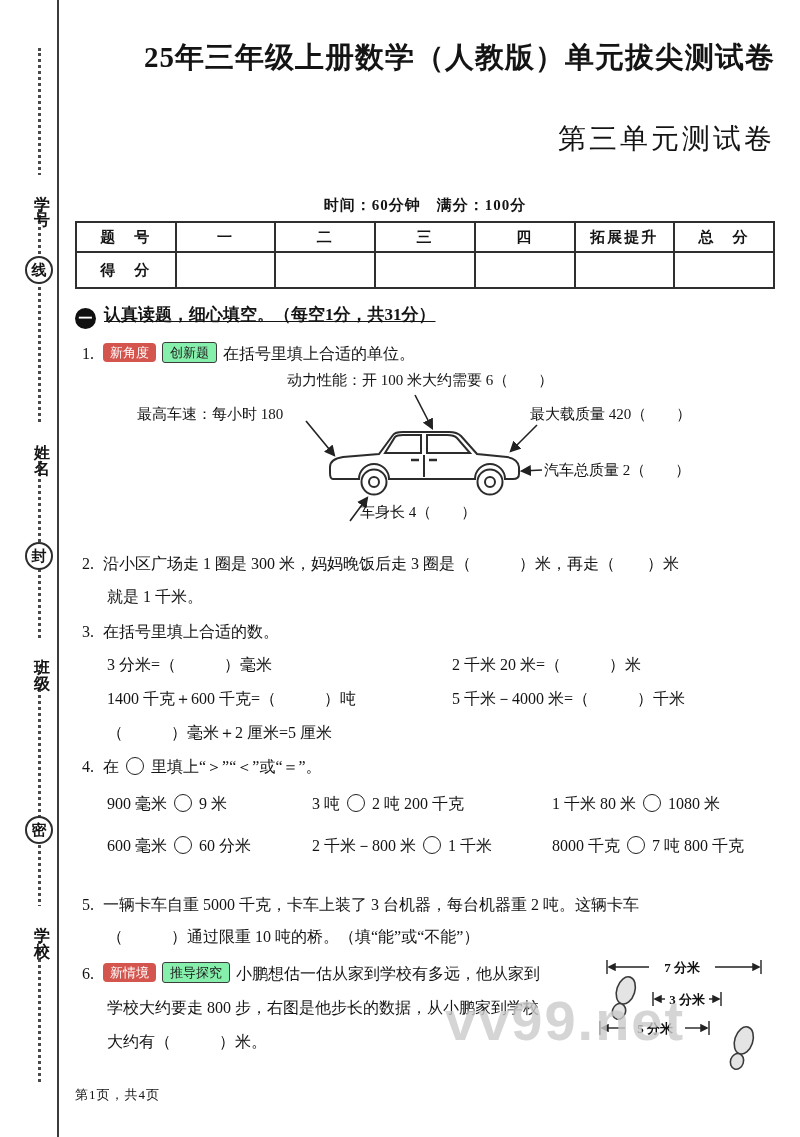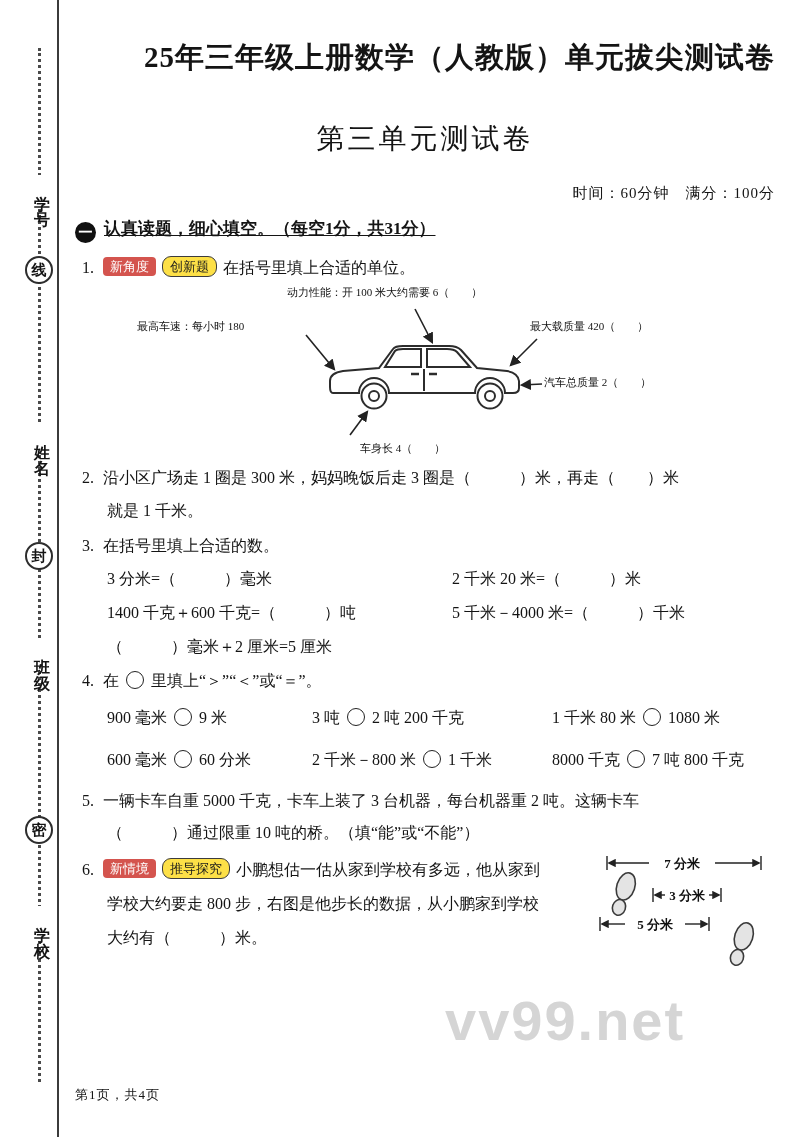--- a/index.html
+++ b/index.html
@@ -14,56 +14,56 @@
   .seal-label  { position:absolute; left:27px; width:25px; writing-mode:vertical-rl;
                  text-orientation:upright; font-size:16px; font-weight:bold;
                  background:#fff; padding:8px 0; z-index:2; text-align:center; }
   .seal-circle { position:absolute; left:25px; width:28px; height:28px; border:2px solid #2d2d2d;
                  border-radius:50%; background:#fff; z-index:2; font-size:15px; font-weight:bold;
                  text-align:center; line-height:25px; }
 
   
   .main { position:absolute; left:75px; top:0; width:700px; }
   .title    { padding-top:38px; text-align:right; font-size:29px; font-weight:bold; letter-spacing:1px; }
-  .subtitle { margin-top:42px; text-align:center; font-size:28px; font-weight:normal; letter-spacing:3px; }
-  .meta     { margin-top:26px; text-align:right; font-size:15px; font-weight:normal; letter-spacing:1px; }
+  .subtitle { margin-top:42px; text-align:right; font-size:28px; font-weight:normal; letter-spacing:3px; }
+  .meta     { margin-top:38px; text-align:center; font-size:15px; font-weight:bold; letter-spacing:1px; }
 
   .score-table { width:100%; border-collapse:collapse; table-layout:fixed; margin-top:6px; }
   .score-table td { border:2px solid #2f2f2f; height:30px; text-align:center;
                     font-size:15px; font-weight:bold; letter-spacing:2px; }
   .score-table tr.score-row td { height:36px; }
 
   .section-head { margin-top:14px; font-weight:bold; font-size:17px;text-decoration:underline; }
   .sec-marker { display:inline-block; width:21px; height:21px; background:#101010; color:#fff;
                 border-radius:50%; text-align:center; line-height:21px; font-size:14px;
                 margin-right:8px; vertical-align:-3px; }
 
   .q { margin-left:7px; font-size:16px; }
   .qnum { display:inline-block; min-width:16px; margin-right:5px; }
   .qtext { line-height:33px; }
   .indent { margin-left:25px; }
 
   .badge { display:inline-block; font-size:13px; line-height:19px; padding:0 7px; margin-right:6px;
            border-radius:4px; vertical-align:2px; font-family:"Liberation Sans",sans-serif; }
   .badge.red { background:#d4544e; color:#fff; }
-  .badge.outline { border:1.5px solid #3c3c3c; color:#1b1b1b; background:#fde047; border-radius:9px; }
+  .badge.outline { border:1.5px solid #3c3c3c; color:#1b1b1b; background:#86efac; border-radius:3px; }
 
   .q1 { margin-top:12px; } .q1 .qtext { line-height:26px; }
   .car-area { position:relative; height:172px; margin-top:2px; }
   .car-area svg { position:absolute; left:0; top:0; }
-  .car-label { position:absolute; font-size:11px; white-space:nowrap; z-index:2; }
+  .car-label { position:absolute; font-size:15px; white-space:nowrap; z-index:2; }
 
   .q2 { margin-top:6px; }
   .q3 { margin-top:2px; }
   .fill-grid { display:grid; grid-template-columns:345px 1fr; margin-left:25px; line-height:34px; }
   .q4 { margin-top:0; }
   .cmp-grid { display:grid; grid-template-columns:205px 240px auto; margin-left:25px; line-height:42px; }
   .cmp-circle { display:inline-block; width:18px; height:18px; border:1.5px solid #222;
                 border-radius:50%; vertical-align:-3px; margin:0 7px; background:#fff; }
-  .q5 { margin-top:4px; } .q5 .qtext { line-height:32px; }
+  .q5 { margin-top:22px; } .q5 .qtext { line-height:32px; }
   .q6 { margin-top:4px; overflow:hidden; } .q6 .qtext { line-height:34px; }
   .q6-diagram { float:right; width:182px; height:128px; margin:-2px 0 0 8px; }
   .dim-text { font-size:13px; font-weight:bold; font-family:"Liberation Serif",serif; fill:#111; }
 
   .watermark { position:absolute; left:422px; top:988px; font-size:56px; font-weight:bold;
                color:#cbcbcb; opacity:0.8; letter-spacing:2px; z-index:20;
                font-family:"Liberation Sans",sans-serif;margin-left:23px; }
   .footer { position:absolute; left:75px; top:1086px; width:700px; text-align:left;
             font-size:13px; letter-spacing:1px; }
 </style>
@@ -79,20 +79,42 @@
 <div class="seal-label" style="top:638px">班　级</div>
 <div class="seal-circle" style="top:816px">密</div>
 <div class="seal-label" style="top:906px">学　校</div>
 
 <div class="main">
 
   <h1 class="title">25年三年级上册数学（人教版）单元拔尖测试卷</h1>
   <h2 class="subtitle">第三单元测试卷</h2>
   <div class="meta">时间：60分钟　满分：100分</div>
 
+  <table class="score-table">
+    <tbody>
+      <tr>
+        <td>题　号</td>
+        <td>一</td>
+        <td>二</td>
+        <td>三</td>
+        <td>四</td>
+        <td>拓展提升</td>
+        <td>总　分</td>
+      </tr>
+      <tr class="score-row">
+        <td>得　分</td>
+        <td></td>
+        <td></td>
+        <td></td>
+        <td></td>
+        <td></td>
+        <td></td>
+      </tr>
+    </tbody>
+  </table>
 
   <div class="section-head">
     <span class="sec-marker">一</span><span>认真读题，细心填空。（每空1分，共31分）</span>
   </div>
 
   <div class="q q1">
     <div class="qtext">
       <span class="qnum">1.</span><span class="badge red">新角度</span><span class="badge outline">创新题</span><span>在括号里填上合适的单位。</span>
     </div>
     <div class="car-area">
@@ -117,21 +139,21 @@
         <line x1="333" y1="26" x2="350" y2="59" stroke="#222" stroke-width="1.6" marker-end="url(#arrA)"></line>
         <line x1="224" y1="52" x2="252" y2="86" stroke="#222" stroke-width="1.6" marker-end="url(#arrA)"></line>
         <line x1="455" y1="56" x2="429" y2="82" stroke="#222" stroke-width="1.6" marker-end="url(#arrA)"></line>
         <line x1="460" y1="101" x2="440" y2="102" stroke="#222" stroke-width="1.6" marker-end="url(#arrA)"></line>
         <line x1="268" y1="152" x2="285" y2="129" stroke="#222" stroke-width="1.6" marker-end="url(#arrA)"></line>
       </svg>
       <div class="car-label" style="left:205px;top:2px">动力性能：开 100 米大约需要 6（　　）</div>
       <div class="car-label" style="left:55px;top:36px">最高车速：每小时 180</div>
       <div class="car-label" style="left:448px;top:36px">最大载质量 420（　　）</div>
       <div class="car-label" style="left:462px;top:92px">汽车总质量 2（　　）</div>
-      <div class="car-label" style="left:278px;top:158px">车身长 4（　　）</div>
+      <div class="car-label" style="left:278px;top:134px">车身长 4（　　）</div>
     </div>
   </div>
 
   <div class="q q2">
     <div class="qtext"><span class="qnum">2.</span><span>沿小区广场走 1 圈是 300 米，妈妈晚饭后走 3 圈是（　　　）米，再走（　　）米</span></div>
     <div class="qtext indent">就是 1 千米。</div>
   </div>
 
   <div class="q q3">
     <div class="qtext"><span class="qnum">3.</span><span>在括号里填上合适的数。</span></div>

